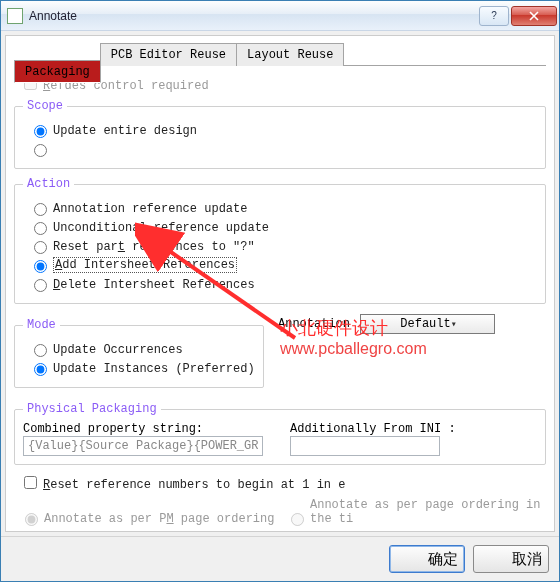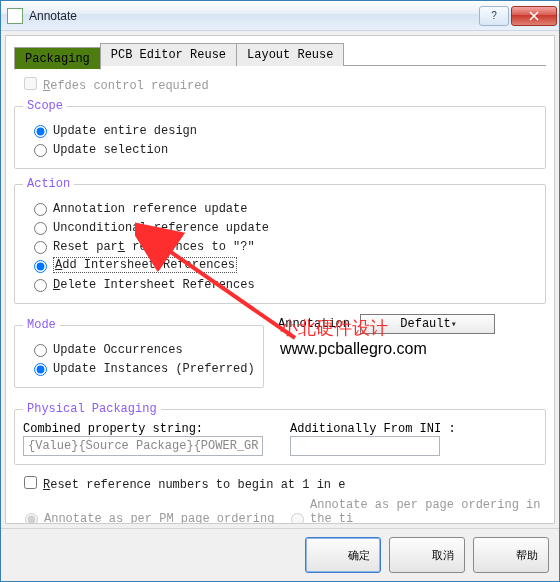--- a/index.html
+++ b/index.html
@@ -73,23 +73,23 @@
     border:1px solid #a4a4a4;
     border-bottom:none;
     background:#ececec;
     margin-right:-1px;
     position:relative;
     top:1px;
     font-family: "Courier New", monospace;
     font-size:12px;
   }
   .tab.active {
-    background:#4d7c0f;
+    background:#b91c1c;
     border-bottom:1px solid #fff;
-    top:5px;
+    top:18px;
   }
   .chk, .rad {
     display:flex; align-items:flex-end;
     margin:3px 0 3px 6px;
     font-family: "Courier New", monospace;
     font-size:12px;
     color:#222;
   }
   .chk input, .rad input { margin-right:6px; }
   .chk.disabled, .rad.disabled { color:#9a9a9a; }
@@ -140,42 +140,42 @@
   .btnbar {
     display:flex;
     justify-content:flex-end;
     gap:8px;
     padding:8px 10px;
     border-top:1px solid #d4d4d4;
     background:#f0f0f0;
   }
   .btn {
     min-width:76px;
-    height:36px;
+    height:28px;
     border:1px solid #8a8a8a;
     border-radius:3px;
     background:linear-gradient(#fdfdfd,#e5e5e5);
-    font-size:11px;
+    font-size:15px;
     display:flex;align-items:center;justify-content:center;padding-left:32px;
   }
   .btn.default { border-color:#3d7bce; box-shadow:0 0 0 1px #8fb7e8 inset;}
   .twocol { display:flex; gap:20px; }
   .twocol > div { flex:1; }
   .mono { font-family:"Courier New",monospace; }
   .overlay {
     position:absolute;
     pointer-events:none;
   }
   .redtext {
     color:#ff2e2e;
     font-family:"SimSun","宋体",serif;
     font-size:18px;
   }
   .redtext2 {
-    color:#000000;
+    color:#ef4444;
     font-family:Arial,sans-serif;
     font-size:16px;
   }
   .arrow-svg { position:absolute; left:135px; top:218px; width:200px; height:150px; pointer-events:none;}
 </style>
 </head>
 <body>
 
 <div class="window">
   <div class="titlebar">
@@ -204,21 +204,20 @@
     </label>
 
     <fieldset>
       <legend>Scope</legend>
       <label class="rad">
         <input type="radio" name="scope" checked="" style="">
         <span>Update entire design</span>
       </label>
       <label class="rad">
         <input type="radio" name="scope" style="">
-        <span>Update selection</span>
       </label>
     </fieldset>
 
     <fieldset>
       <legend>Action</legend>
       <label class="rad">
         <input type="radio" name="action" style="">
         <span>Annotation reference update</span>
       </label>
       <label class="rad">
@@ -293,21 +292,20 @@
     <label class="chk disabled" style="margin-left:30px">
       <input type="checkbox" disabled="" style="">
       <span>Do not change the <span class="u">p</span>age number</span>
     </label>
 
   </div>
 
   <div class="btnbar">
     <div class="btn default">确定</div>
     <div class="btn">取消</div>
-    <div class="btn">帮助</div>
   </div>
 </div>
 
 <svg class="arrow-svg">
   <defs>
     <marker id="ah" markerWidth="14" markerHeight="14" refX="2" refY="6" orient="auto">
       <path d="M0,0 L0,12 L14,6 z" fill="#ff2e2e"></path>
     </marker>
   </defs>
   <line x1="160" y1="120" x2="30" y2="30" stroke="#ff2e2e" stroke-width="4" marker-end="url(#ah)"></line>

